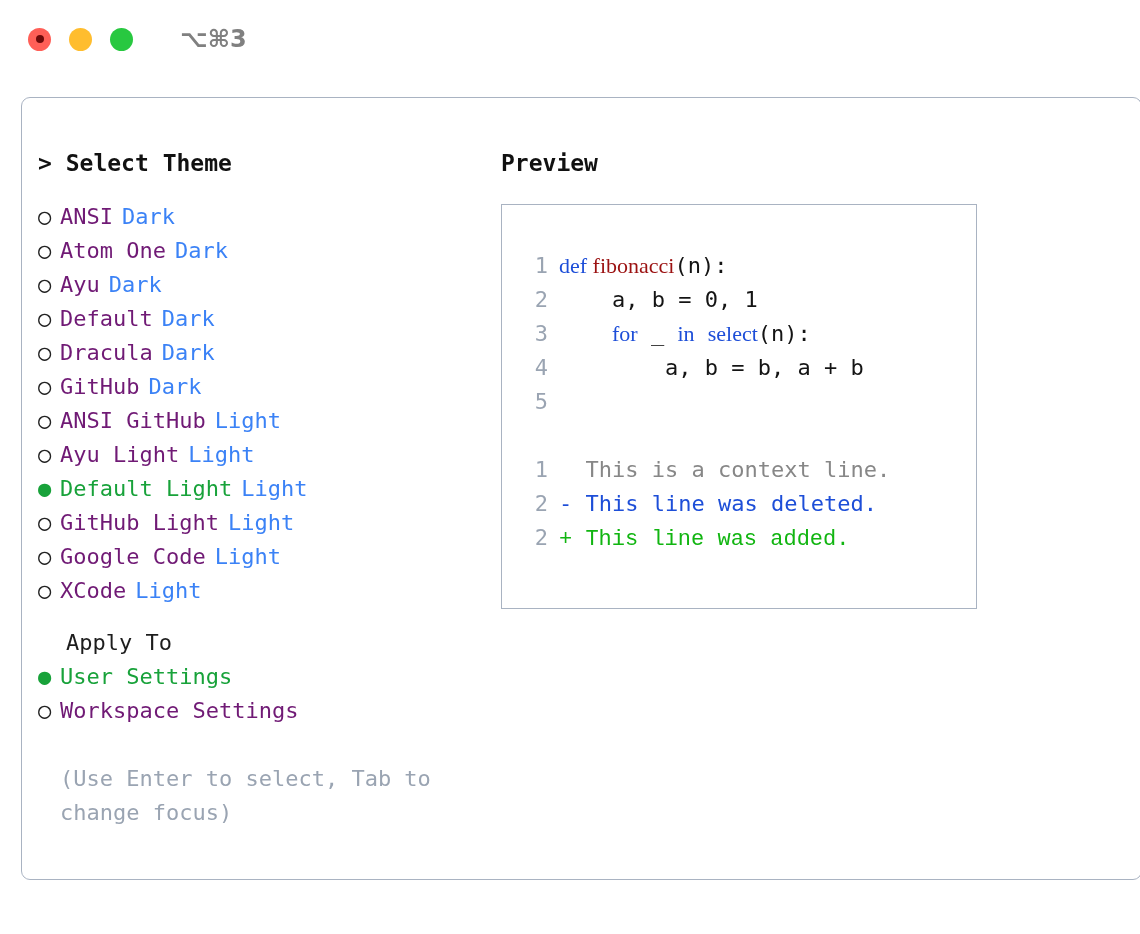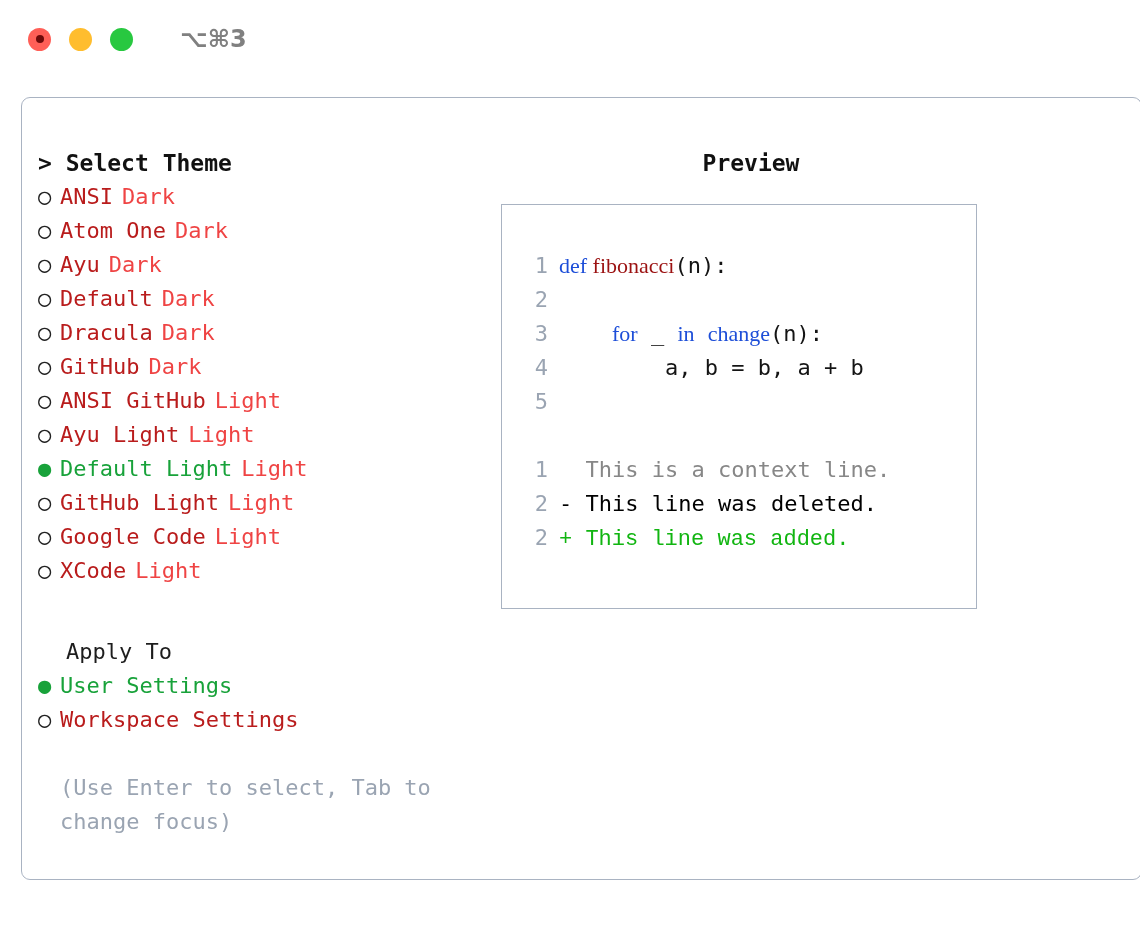--- a/index.html
+++ b/index.html
@@ -105,55 +105,54 @@
   }
   .bullet {
     display: inline-block;
     width: 22px;
     flex: 0 0 22px;
     text-align: left;
     font-size: 22px;
     color: #222222;
   }
   .bullet.sel { color: #18a23a; }
-  .opt-label { color: #b91c1c; }
+  .opt-label { color: #701a75; }
   .opt-row.selected .opt-label { color: #18a23a; }
   .opt-cat {
-    color: #ef4444;
+    color: #3b82f6;
     margin-left: 9px;
+    margin-top: 20px;
   }
 
   .group-head {
     font-size: 22px;
     line-height: 34px;
     color: #1d1d1d;
     padding-left: 28px;
     white-space: pre;
-    margin-top: 9px;
   }
 
   .spacer-lg { height: 38px; }
   .spacer-md { height: 34px; }
 
   .hint {
     font-size: 22px;
     line-height: 34px;
     color: #9aa4b2;
     width: 410px;
     white-space: pre-wrap;
     margin-left: 22px;
   }
 
   
   .preview-title {
     font-size: 23px;
     font-weight: bold;
     color: #111111;
     line-height: 34px;
-    text-align: center;
   }
   .preview-box {
     margin-top: 24px;
     width: 476px;
     height: 405px;
     border: 1.6px solid #a9b3c2;
     box-sizing: border-box;
     background: #ffffff;
     padding: 44px 0 0 16px;
   }
@@ -169,21 +168,21 @@
     flex: 0 0 30px;
     text-align: right;
     color: #9aa4b2;
     margin-right: 11px;
   }
   .code-blank { height: 34px; }
   .kw   { color: #1d4ed8; font-family: Liberation Serif, serif; }
   .fn   { color: #9b1111; font-family: Liberation Serif, serif; }
   .plain{ color: #141414; }
   .ctx  { color: #878787; }
-  .del  { color: #000000; }
+  .del  { color: #1d4ed8; }
   .add  { color: #11b511; font-family: Liberation Mono, monospace; }
 </style>
 </head>
 <body>
 
 <div class="window">
 
   <div class="titlebar">
     <div class="dots">
       <span class="dot red">
@@ -228,22 +227,22 @@
       <div class="spacer-md"></div>
 
       <div class="hint">(Use Enter to select, Tab to change focus)</div>
     </div>
 
     <div class="right-col">
       <div class="preview-title">Preview</div>
       <div class="preview-box">
         <div id="code-block">
             <div class="code-line"><span class="lineno">1</span><span><span class="kw">def </span><span class="fn">fibonacci</span><span class="plain">(n):</span></span></div>
-            <div class="code-line"><span class="lineno">2</span></div>
-            <div class="code-line"><span class="lineno">3</span><span><span class="plain">    </span><span class="kw">for</span><span class="plain"> _ </span><span class="kw">in</span><span class="plain"> </span><span class="kw">change</span><span class="plain">(n):</span></span></div>
+            <div class="code-line"><span class="lineno">2</span><span><span class="plain">    a, b = 0, 1</span></span></div>
+            <div class="code-line"><span class="lineno">3</span><span><span class="plain">    </span><span class="kw">for</span><span class="plain"> _ </span><span class="kw">in</span><span class="plain"> </span><span class="kw">select</span><span class="plain">(n):</span></span></div>
             <div class="code-line"><span class="lineno">4</span><span><span class="plain">        a, b = b, a + b</span></span></div>
             <div class="code-line"><span class="lineno">5</span></div>
           </div>
         <div class="code-blank"></div>
         <div id="diff-block">
             <div class="code-line"><span class="lineno">1</span><span class="ctx">  This is a context line.</span></div>
             <div class="code-line"><span class="lineno">2</span><span class="del">- This line was deleted.</span></div>
             <div class="code-line"><span class="lineno">2</span><span class="add">+ This line was added.</span></div>
           </div>
       </div>

